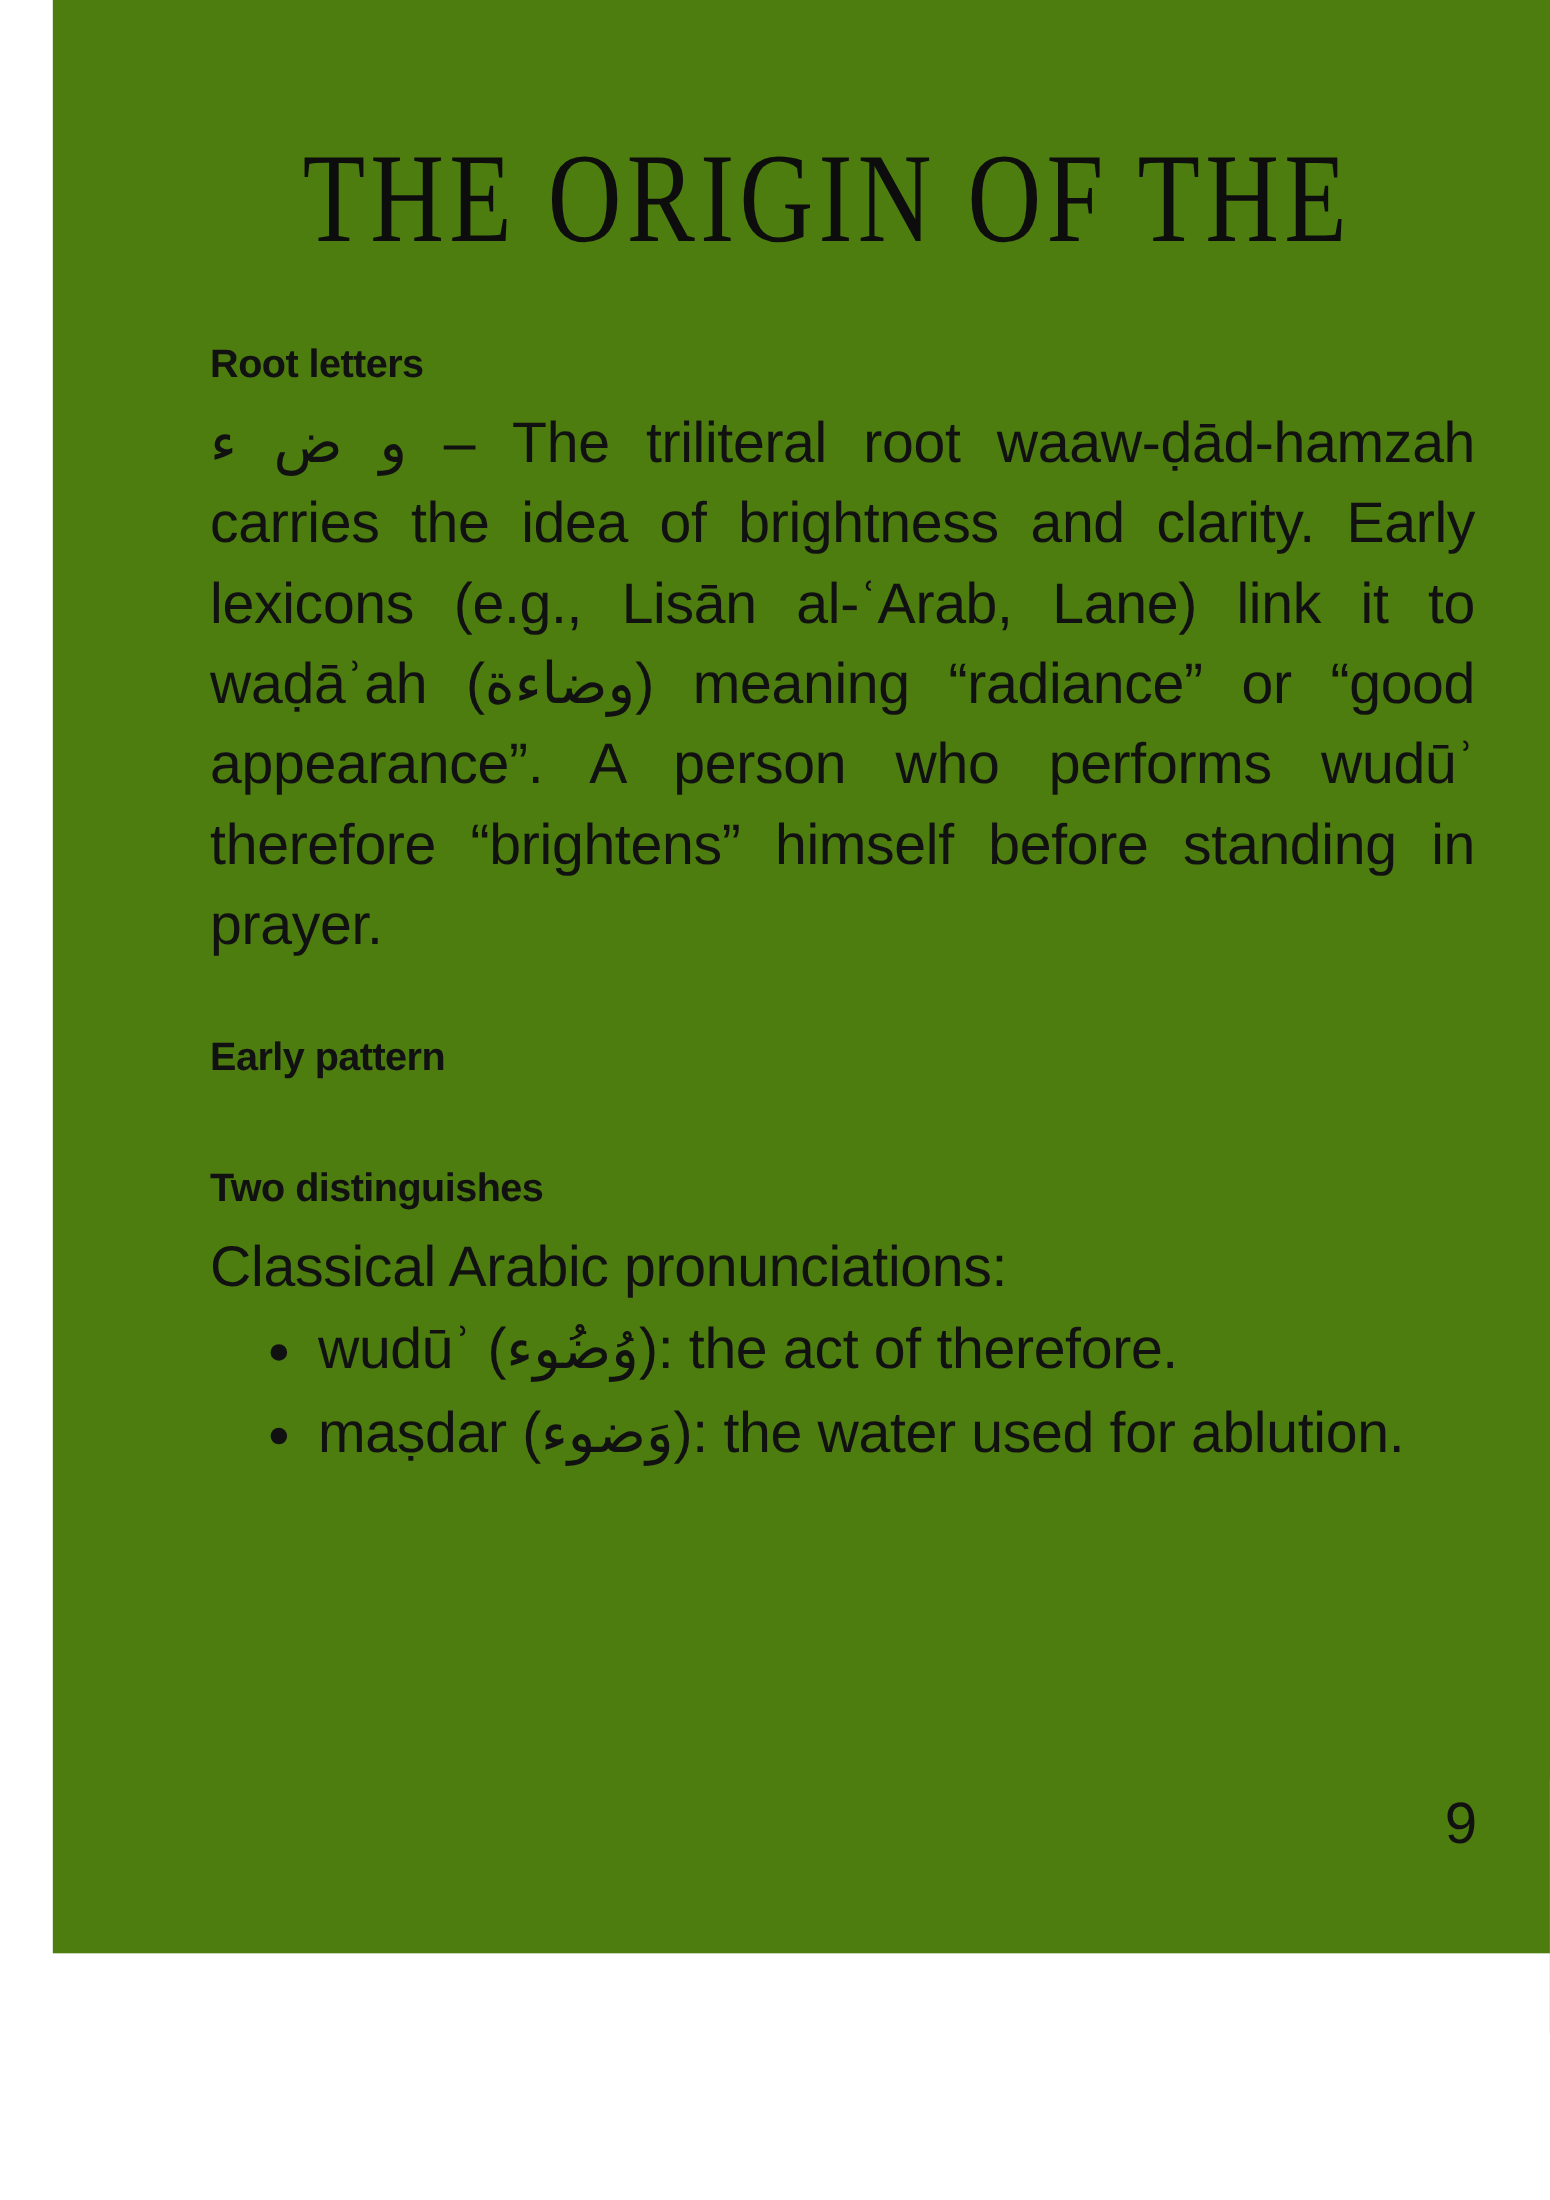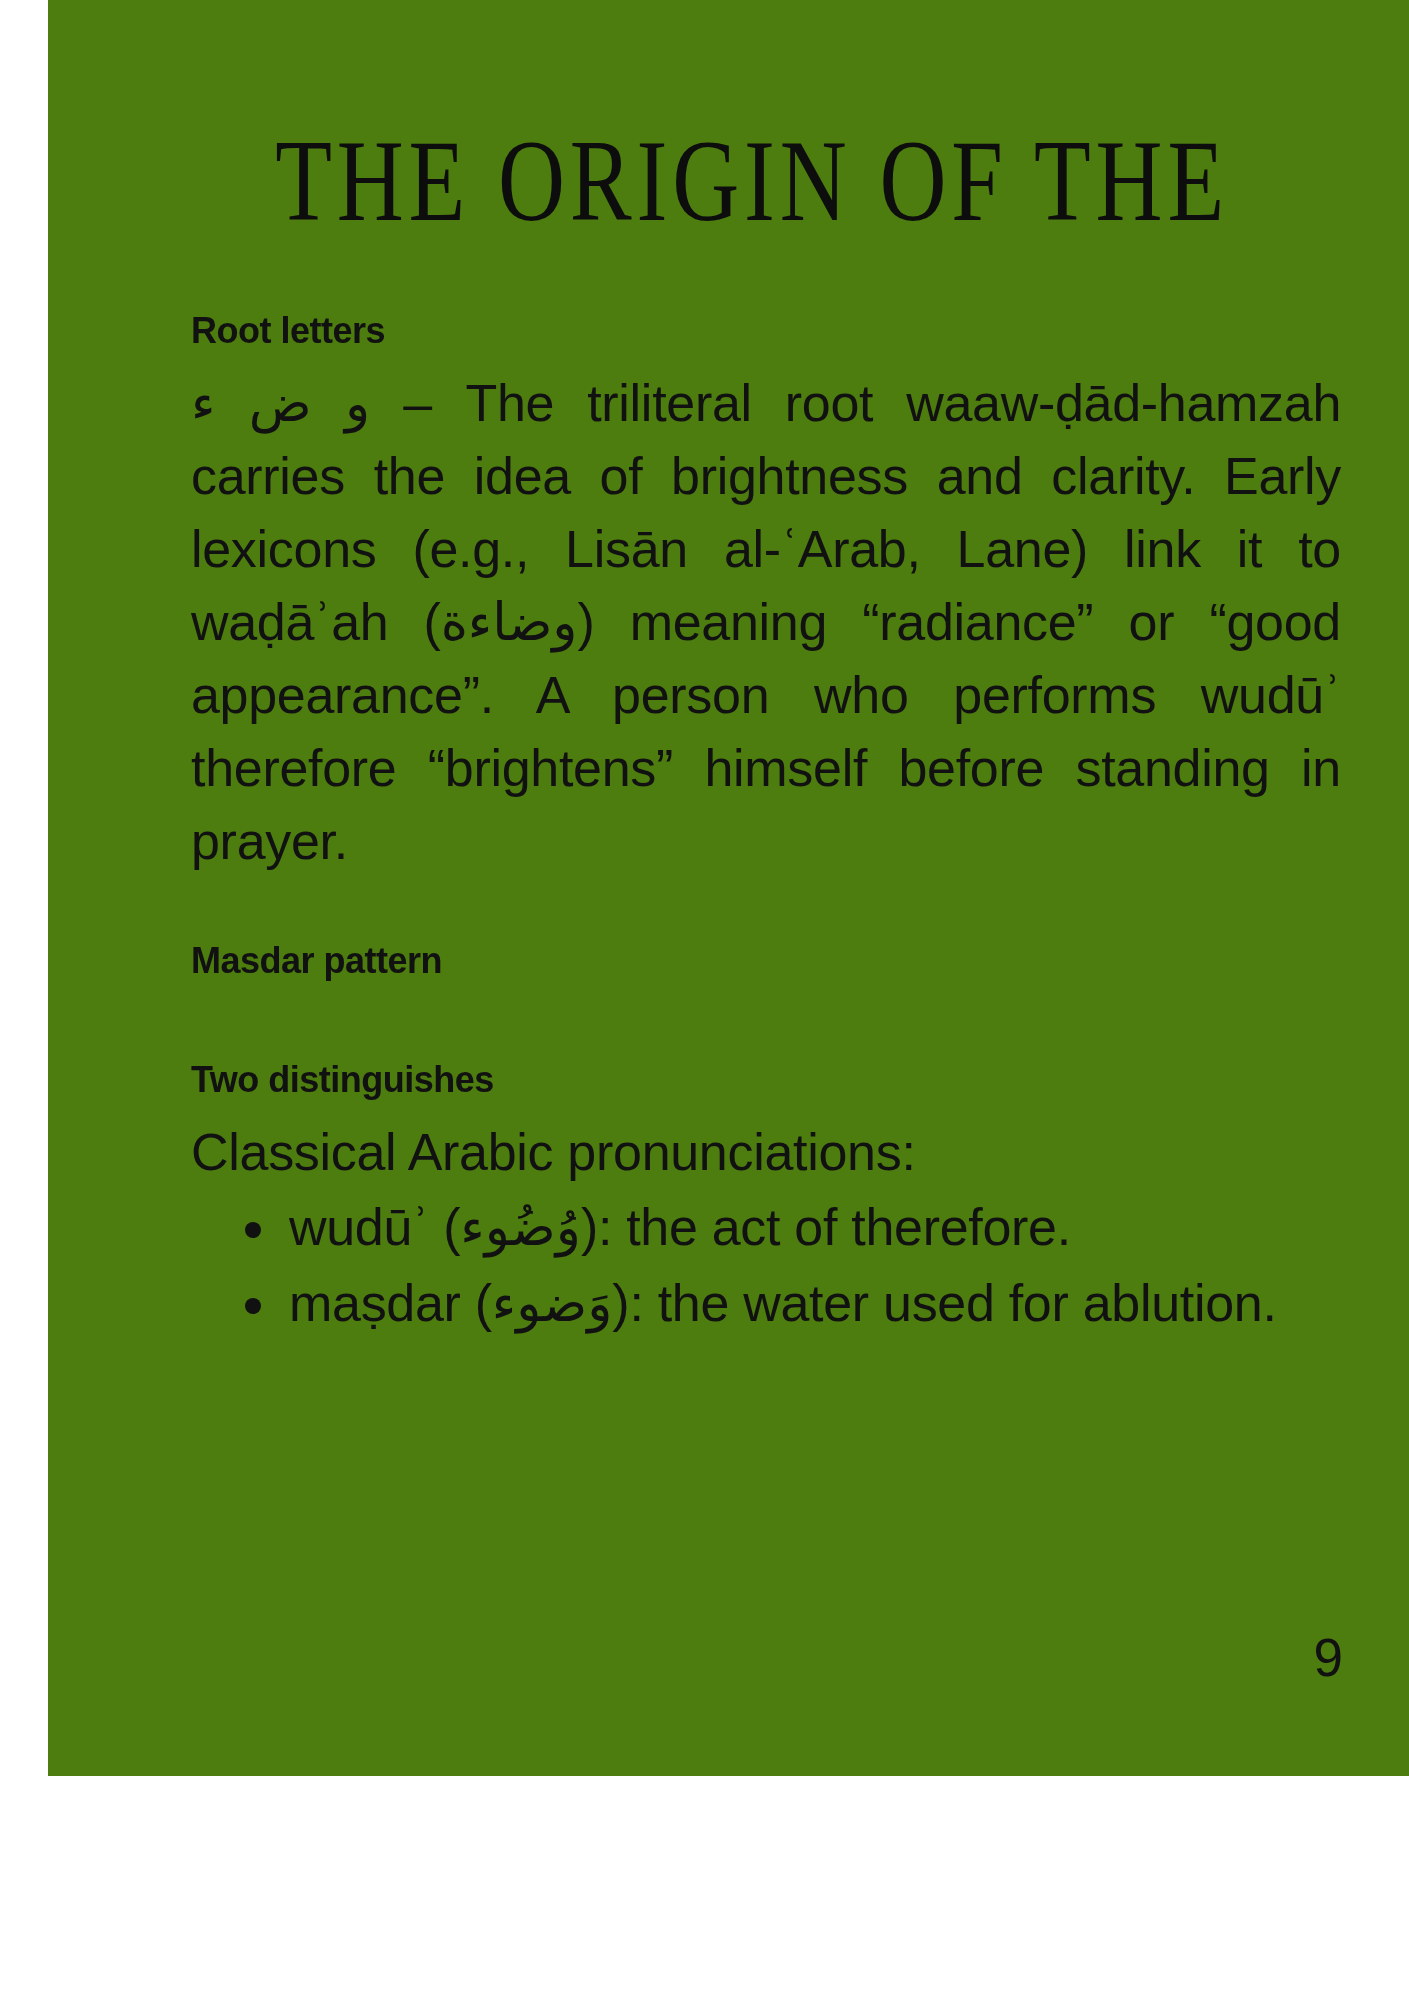--- a/index.html
+++ b/index.html
@@ -83,21 +83,21 @@
   </h1>
 
   <div class="content">
 
     <section>
       <h2>Root letters</h2>
       <p>⁨و ض ء⁩ – The triliteral root waaw-ḍād-hamzah carries the idea of brightness and clarity. Early lexicons (e.g., Lisān al-ʿArab, Lane) link it to waḍāʾah (⁨وضاءة⁩) meaning “radiance” or “good appearance”. A person who performs wudūʾ therefore “brightens” himself before standing in prayer.</p>
     </section>
 
     <section>
-      <h2>Masdar pattern</h2>
+      <h2>Early pattern</h2>
     </section>
 
     <section>
       <h2>Two distinguishes</h2>
       <p>Classical Arabic pronunciations:</p>
       <ul>
         <li>wudūʾ (⁨وُضُوء⁩): the act of therefore.</li>
         <li>maṣdar (⁨وَضوء⁩): the water used for ablution.</li>
       </ul>
     </section>

